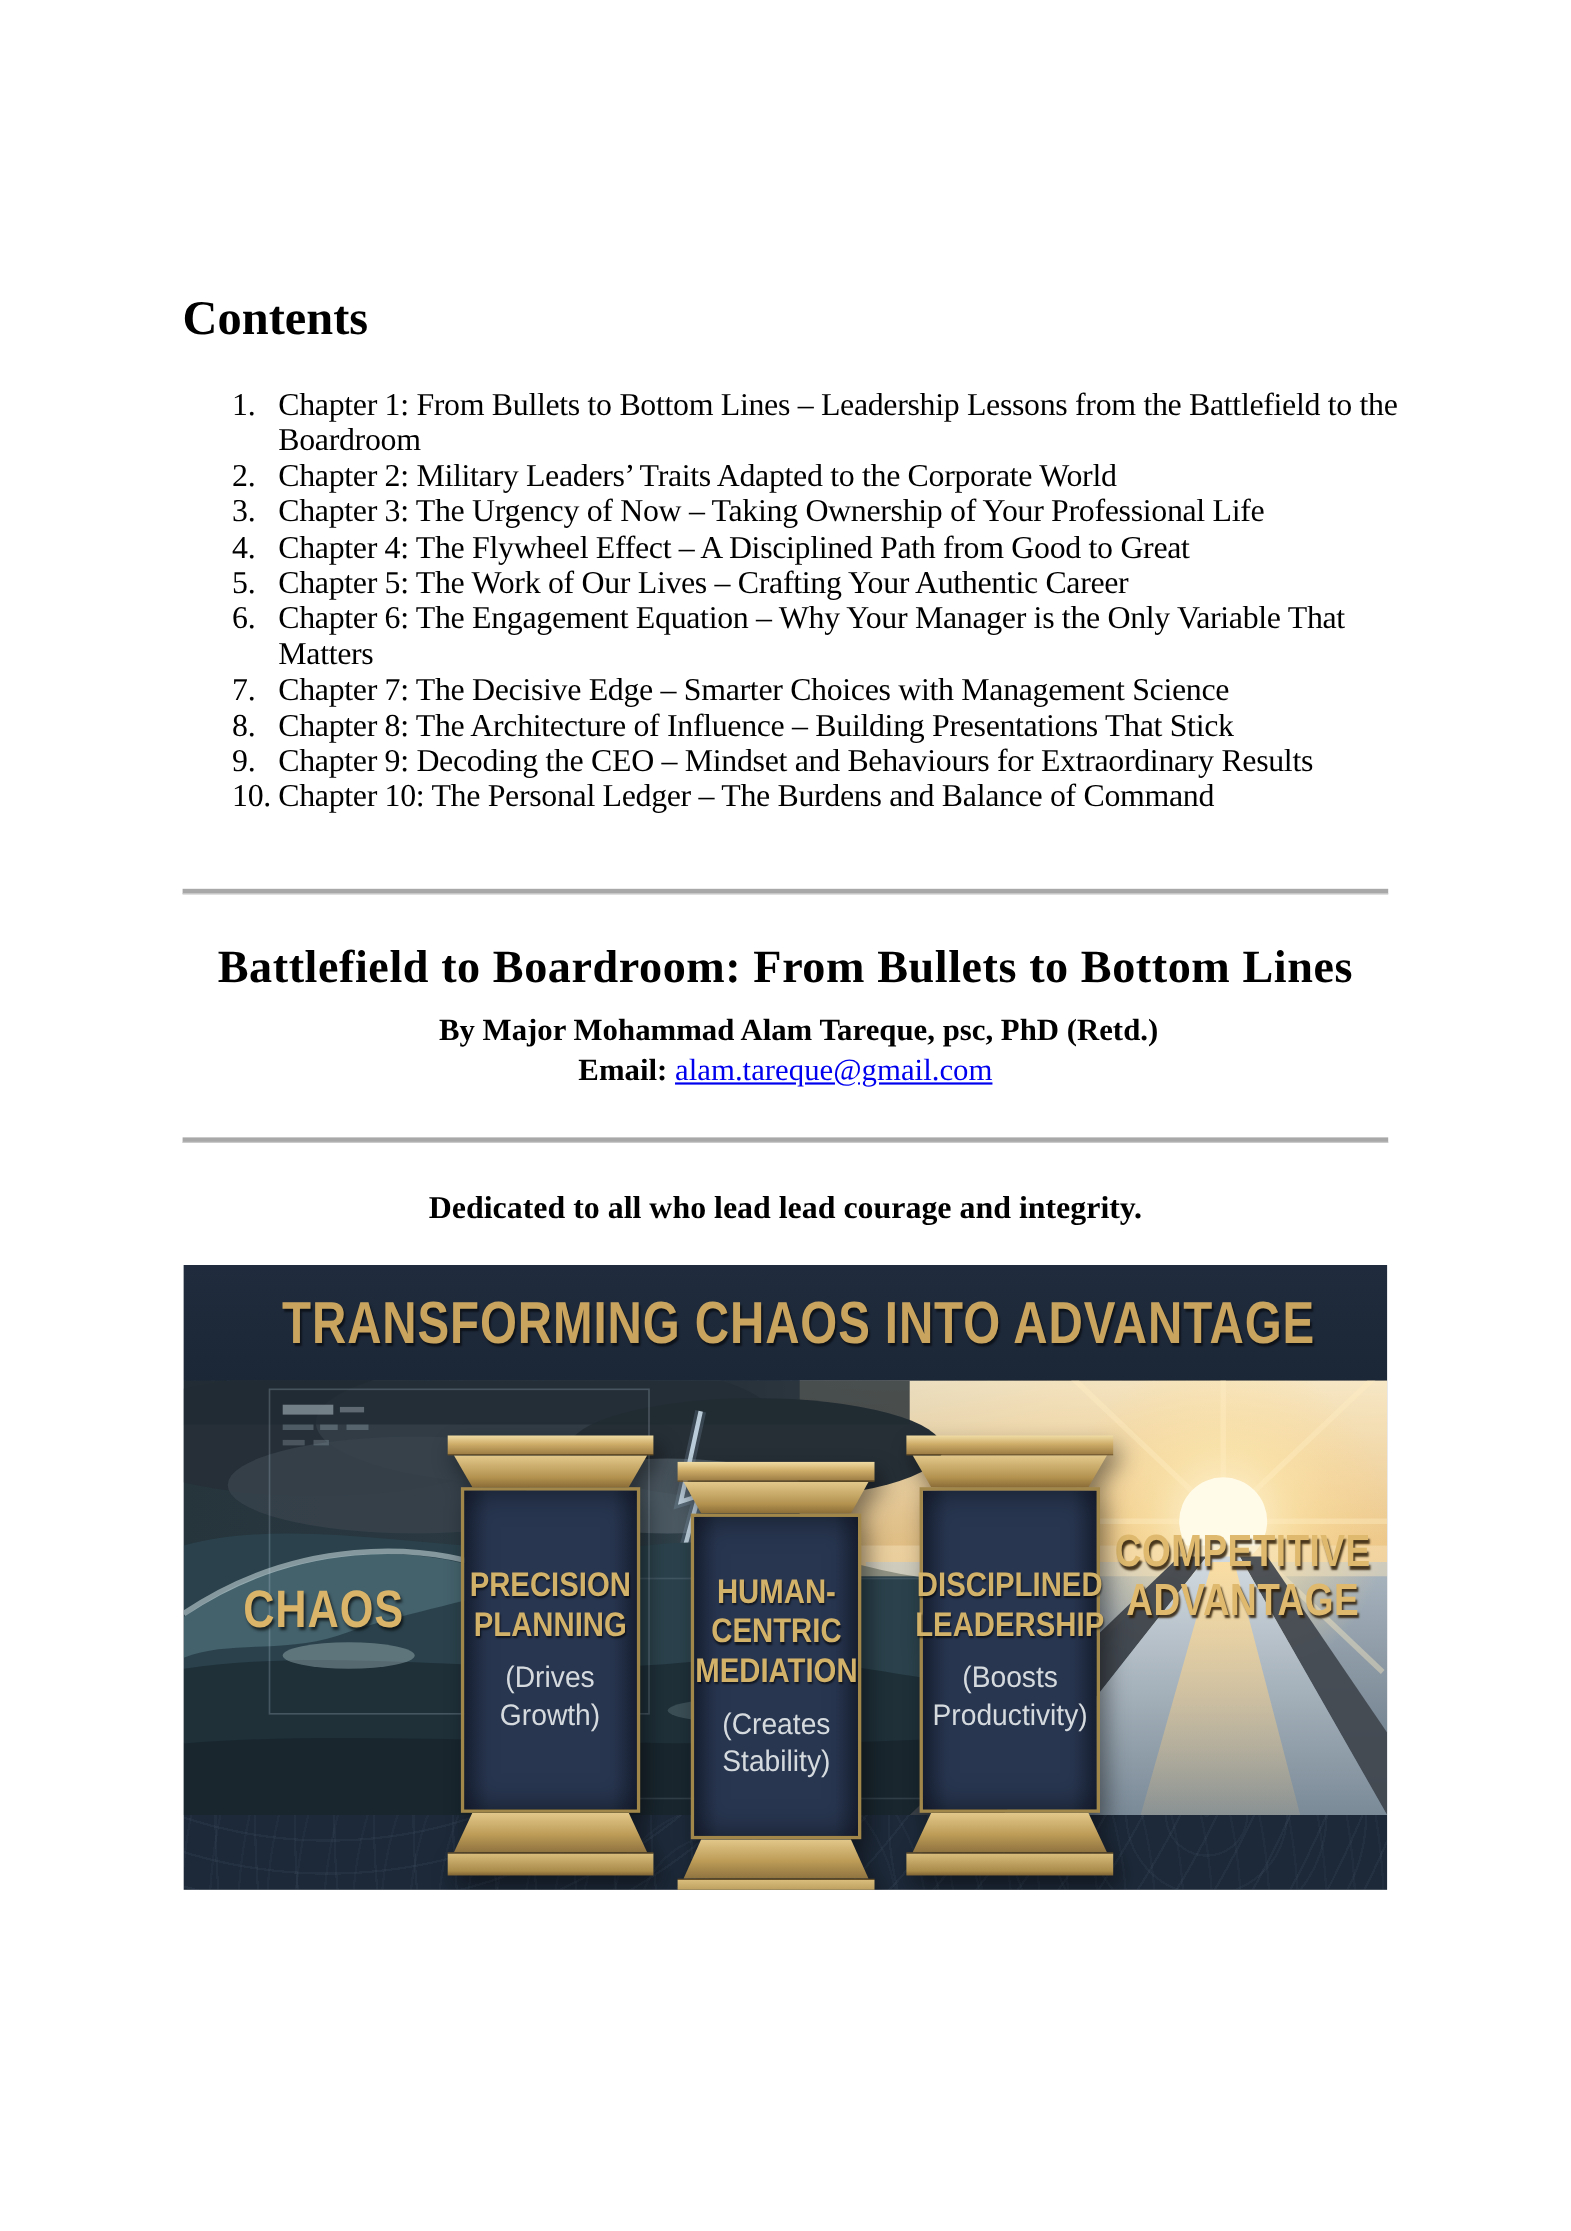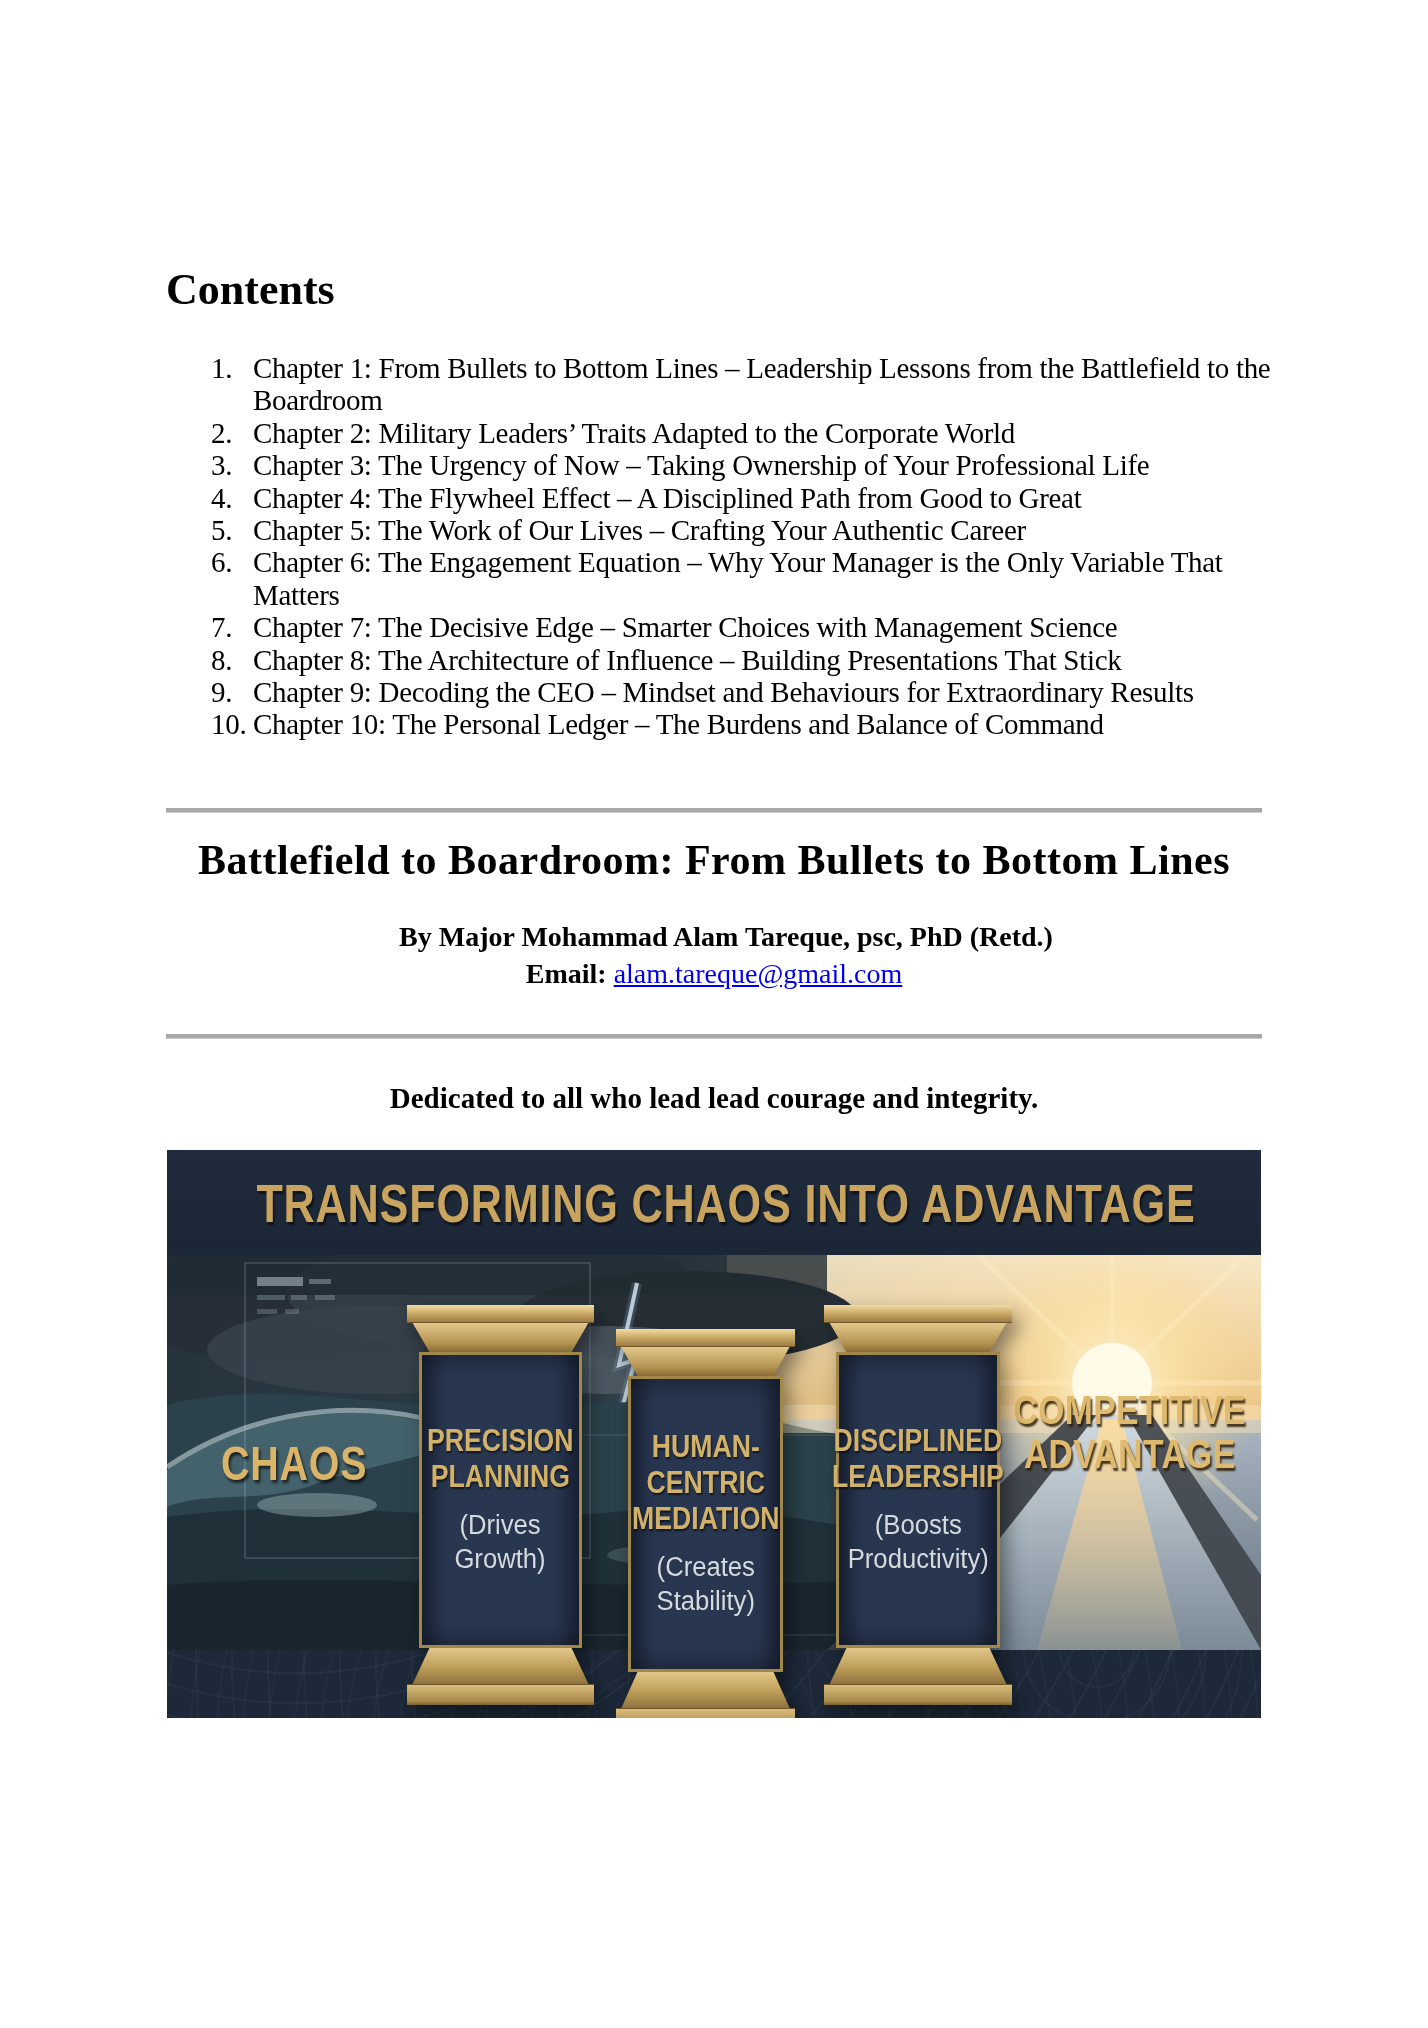--- a/index.html
+++ b/index.html
@@ -17,21 +17,21 @@
   #toc{left:211px;top:352px;width:1075px;font-size:29px;line-height:32.4px;letter-spacing:-0.3px;}
   .toc-row{display:flex;align-items:flex-start;}
   .toc-num{flex:0 0 42px;}
   .toc-text{flex:1 1 auto;white-space:pre-line;}
 
   .rule{left:166px;width:1096px;height:4px;background:#a8a8a8;border-bottom:1px solid #cfcfcf;}
   #rule-1{top:808px;}
   #rule-2{top:1034px;}
 
   .centered{left:0;width:1428px;text-align:center;}
-  #doc-title{top:836px;font-size:42px;font-weight:bold;letter-spacing:0.5px;}
+  #doc-title{top:856px;font-size:42px;font-weight:bold;letter-spacing:0.5px;}
   #byline{top:921px;font-size:28px;font-weight:bold;padding-left:12px;}
   #email-line{top:958px;font-size:28px;}
   #email-line .lbl{font-weight:bold;text-align:center;}
   #email-line a{color:#0000ee;text-decoration:underline;cursor:pointer;}
   #dedication{top:1082px;font-size:29px;font-weight:bold;}
 
   
   #illustration{
     left:167px;top:1150px;width:1094px;height:568px;
     background:#1d2939;overflow:hidden;

